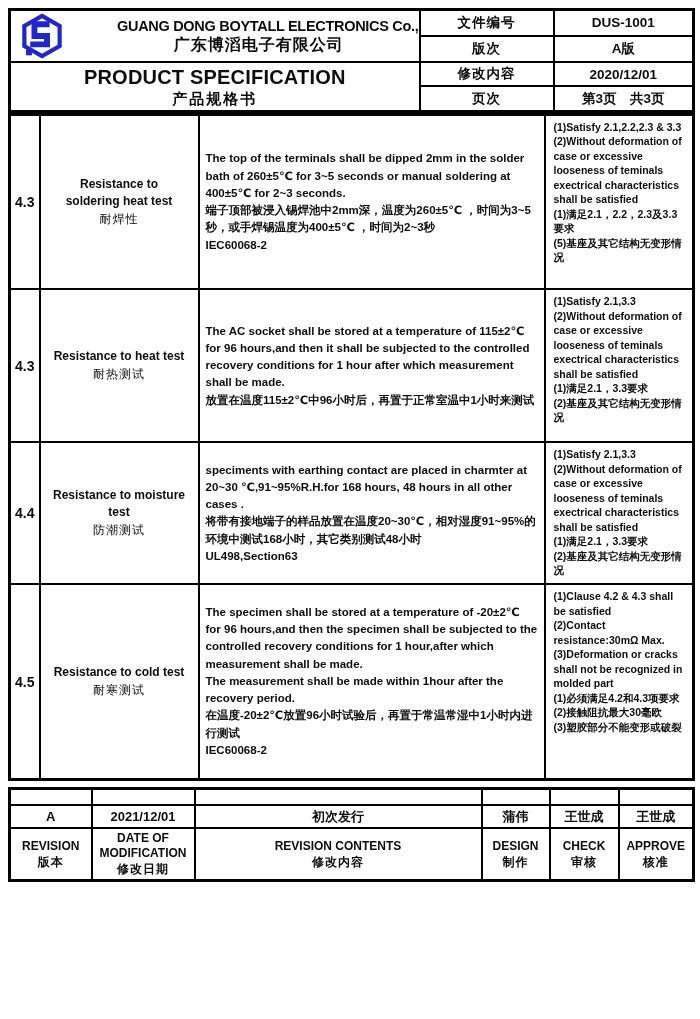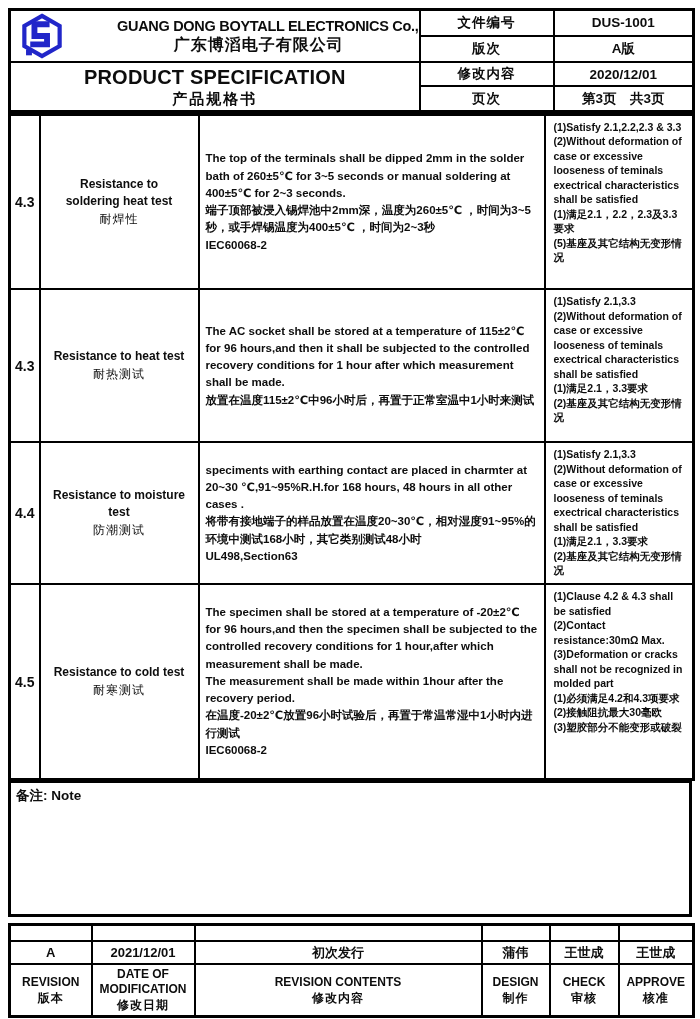--- a/index.html
+++ b/index.html
@@ -173,23 +173,20 @@
         <td class="crit">(1)Clause 4.2 &amp; 4.3 shall be satisfied
 (2)Contact resistance:30mΩ Max.
 (3)Deformation or cracks shall not be recognized in molded part
 (1)必须满足4.2和4.3项要求
 (2)接触阻抗最大30毫欧
 (3)塑胶部分不能变形或破裂</td>
       </tr>
     </tbody>
   </table>
 
-  <div class="note">
-    <span class="note-label">备注: Note</span>
-  </div>
 
   <table class="foot">
     <colgroup>
       <col style="width:82px">
         <col style="width:103px">
         <col style="width:287px">
       <col style="width:68px">
         <col style="width:69px">
         <col style="width:75px">
     </colgroup>

